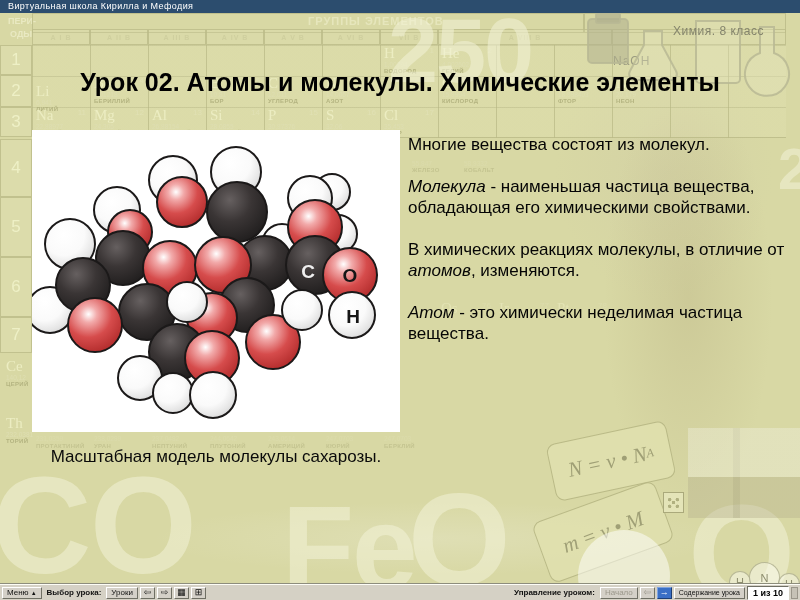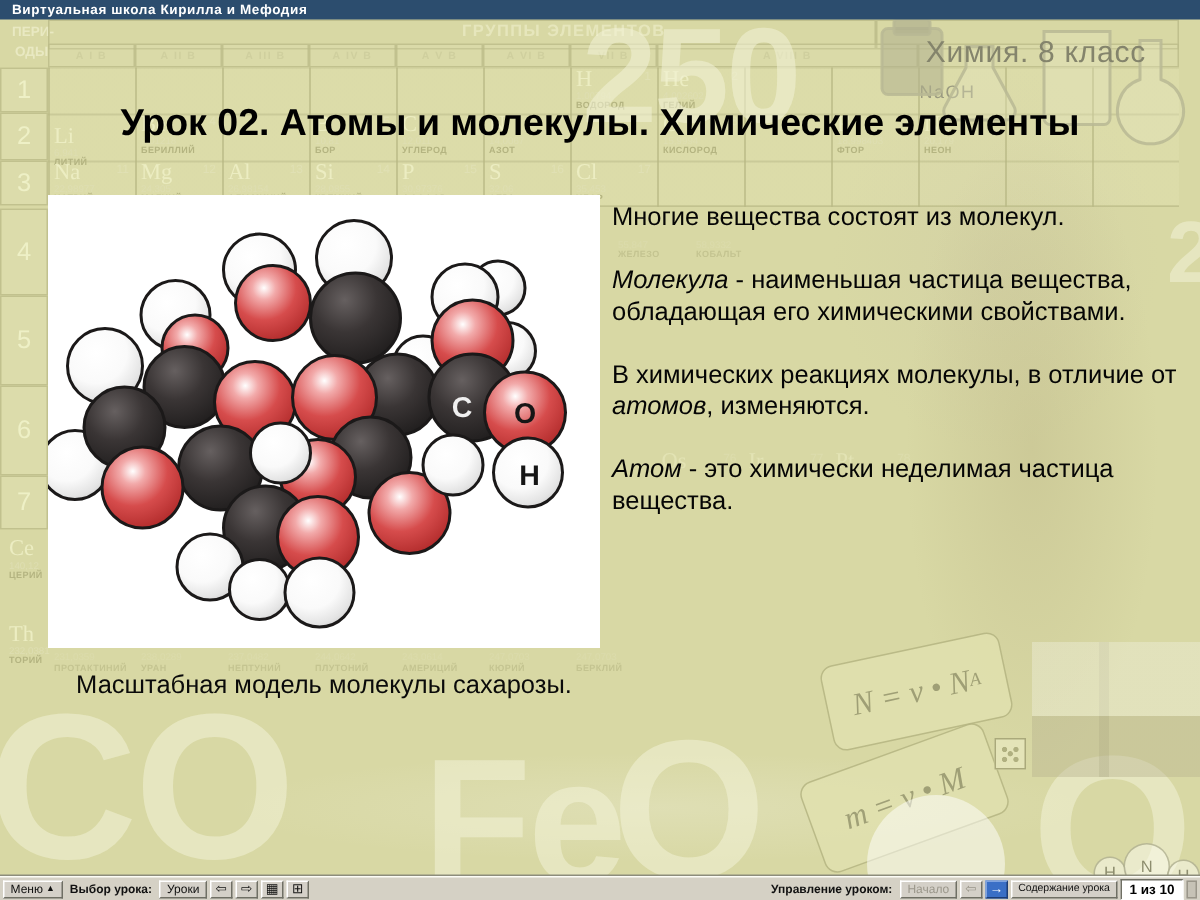--- a/index.html
+++ b/index.html
@@ -1,20 +1,20 @@
 <!DOCTYPE html>
 <html><head>
 <meta charset="utf-8">
 <style>
   html,body{margin:0;padding:0;background:#666;}
   .stage{position:relative;width:800px;height:600px;overflow:hidden;background:#d8d8a4;
          font-family:"Liberation Sans",sans-serif;-webkit-font-smoothing:antialiased;}
   
   .titlebar{position:absolute;left:0;top:0;width:800px;height:13px;background:#2c4d6e;
-            color:#fff;font-size:9px;font-weight:bold;letter-spacing:.4px;
+            color:#fff;font-size:9px;font-weight:normal;letter-spacing:.4px;
             line-height:13px;padding-left:8px;box-sizing:border-box;z-index:40;}
   
   .bg{position:absolute;inset:13px 0 16px 0;z-index:1;
       background-image:
         radial-gradient(closest-side at 86% 50%, rgba(175,165,120,.28), transparent 75%),
         radial-gradient(closest-side at 83% 28%, rgba(205,200,165,.35), transparent 80%),
         radial-gradient(closest-side at 55% 92%, rgba(235,235,210,.35), transparent 80%);}
   .ptext{position:absolute;color:#e9e9c2;font-weight:bold;}
   .peri1{left:8px;top:3px;font-size:9px;}
   .peri2{left:10px;top:16px;font-size:9px;}
@@ -60,21 +60,21 @@
   .whitecircle{position:absolute;left:578px;top:517px;width:92px;height:92px;border-radius:50%;
                background:rgba(255,255,255,.5);}
   .labphoto{position:absolute;left:688px;top:415px;width:112px;height:90px;opacity:.8;
             background:linear-gradient(180deg, rgba(238,238,218,.55) 0 55%, rgba(180,175,140,.5) 55% 100%),
                        linear-gradient(90deg, transparent 0 40%, rgba(150,145,110,.35) 40% 46%, transparent 46%);}
   .hnhcirc{position:absolute;border-radius:50%;background:rgba(250,250,235,.55);
            border:1px solid rgba(150,150,115,.6);box-sizing:border-box;color:#8d8d6e;
            display:flex;align-items:center;justify-content:center;font-size:11px;}
   .glassware{position:absolute;left:578px;top:0px;}
   
-  .course{position:absolute;top:24px;right:36px;font-size:20px;color:#84846c;
+  .course{position:absolute;top:24px;right:36px;font-size:12px;color:#84846c;
           letter-spacing:.5px;z-index:10;}
   .lesson-title{position:absolute;left:0;top:68px;width:800px;margin:0;text-align:center;
           font-size:25px;font-weight:bold;color:#000;z-index:10;}
   .panel{position:absolute;left:32px;top:130px;width:368px;height:302px;background:#fff;z-index:10;}
   .panel svg{display:block;}
   .caption{position:absolute;left:32px;top:447px;width:368px;text-align:center;
            font-size:17px;color:#0a0a0a;z-index:10;}
   .textcol{position:absolute;left:408px;top:134px;width:392px;z-index:10;}
   .textcol p{margin:0 0 21px 0;font-size:17px;line-height:21px;color:#050505;}
   .molC{fill:#efefef;font-size:19px;font-weight:bold;}

